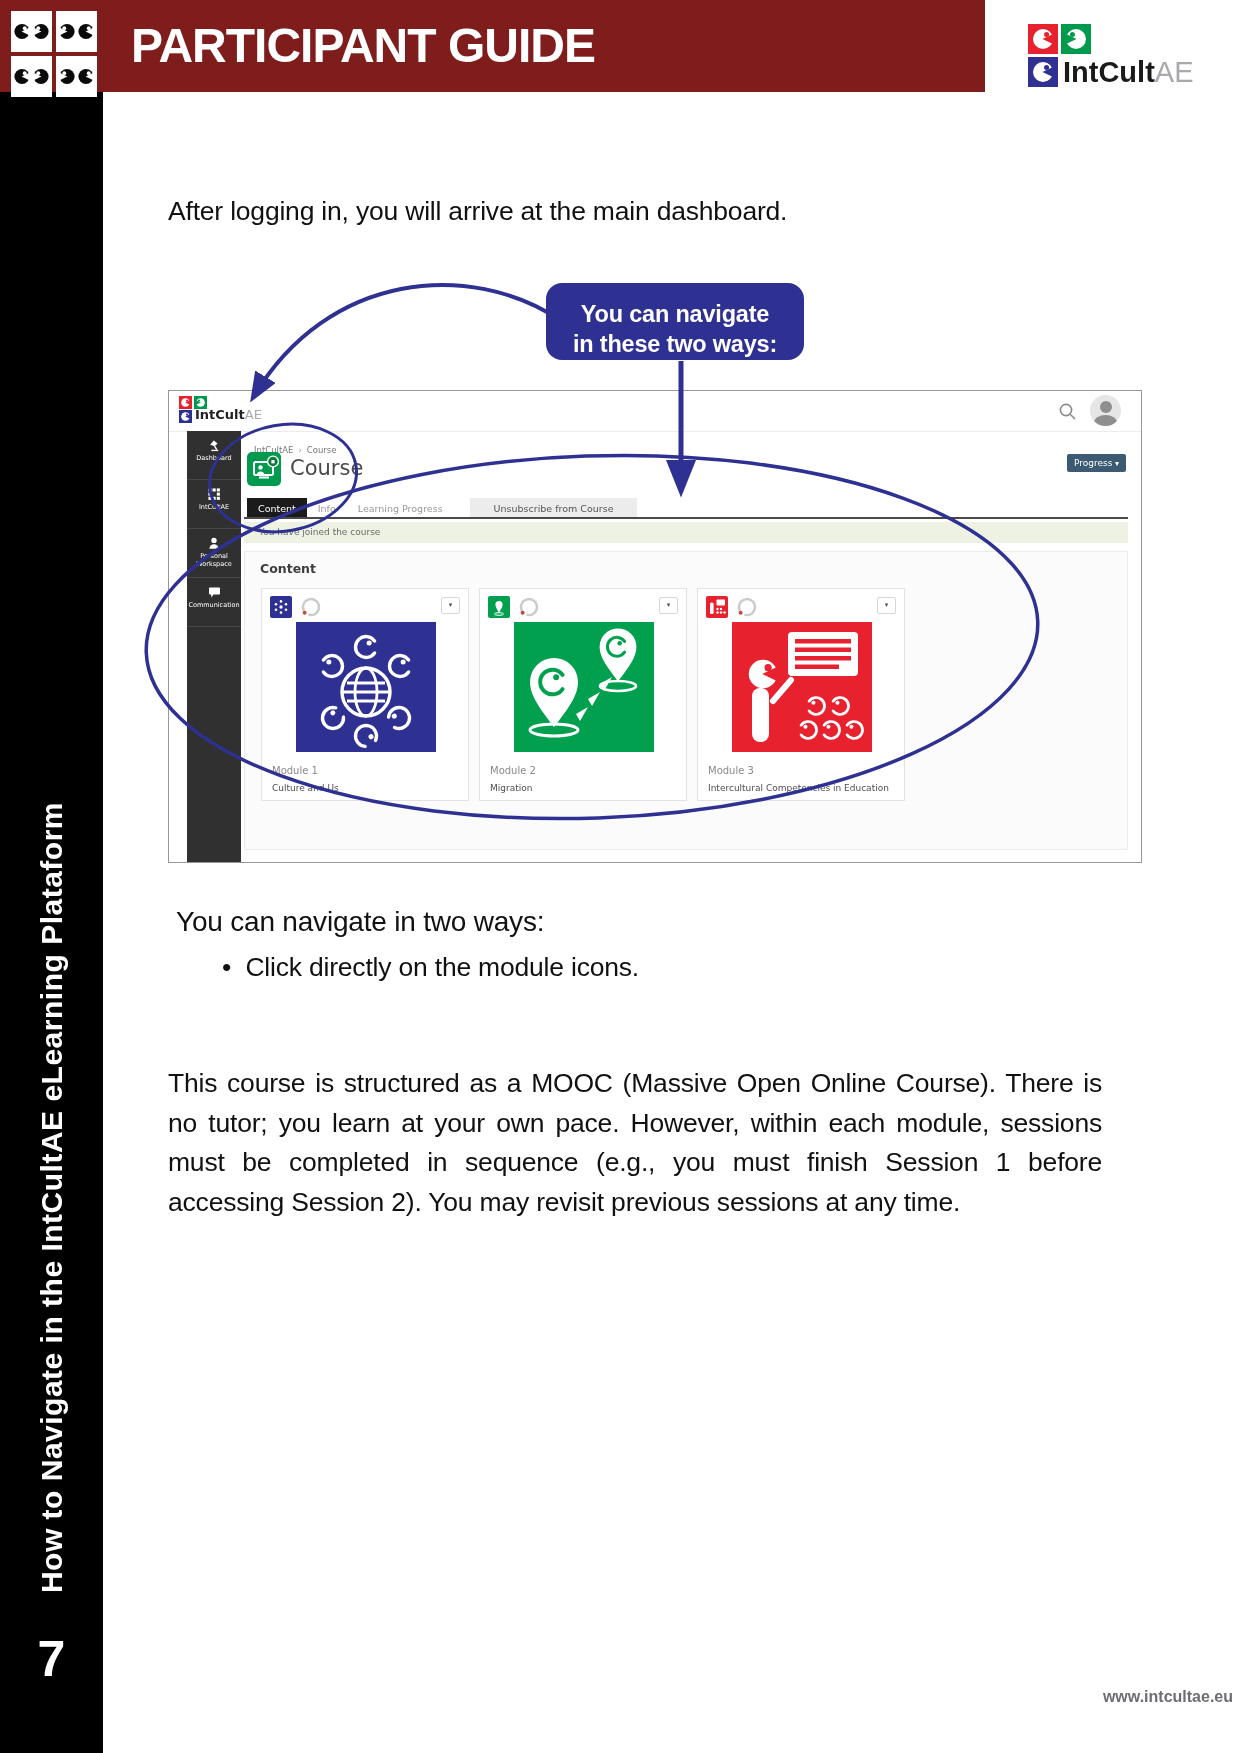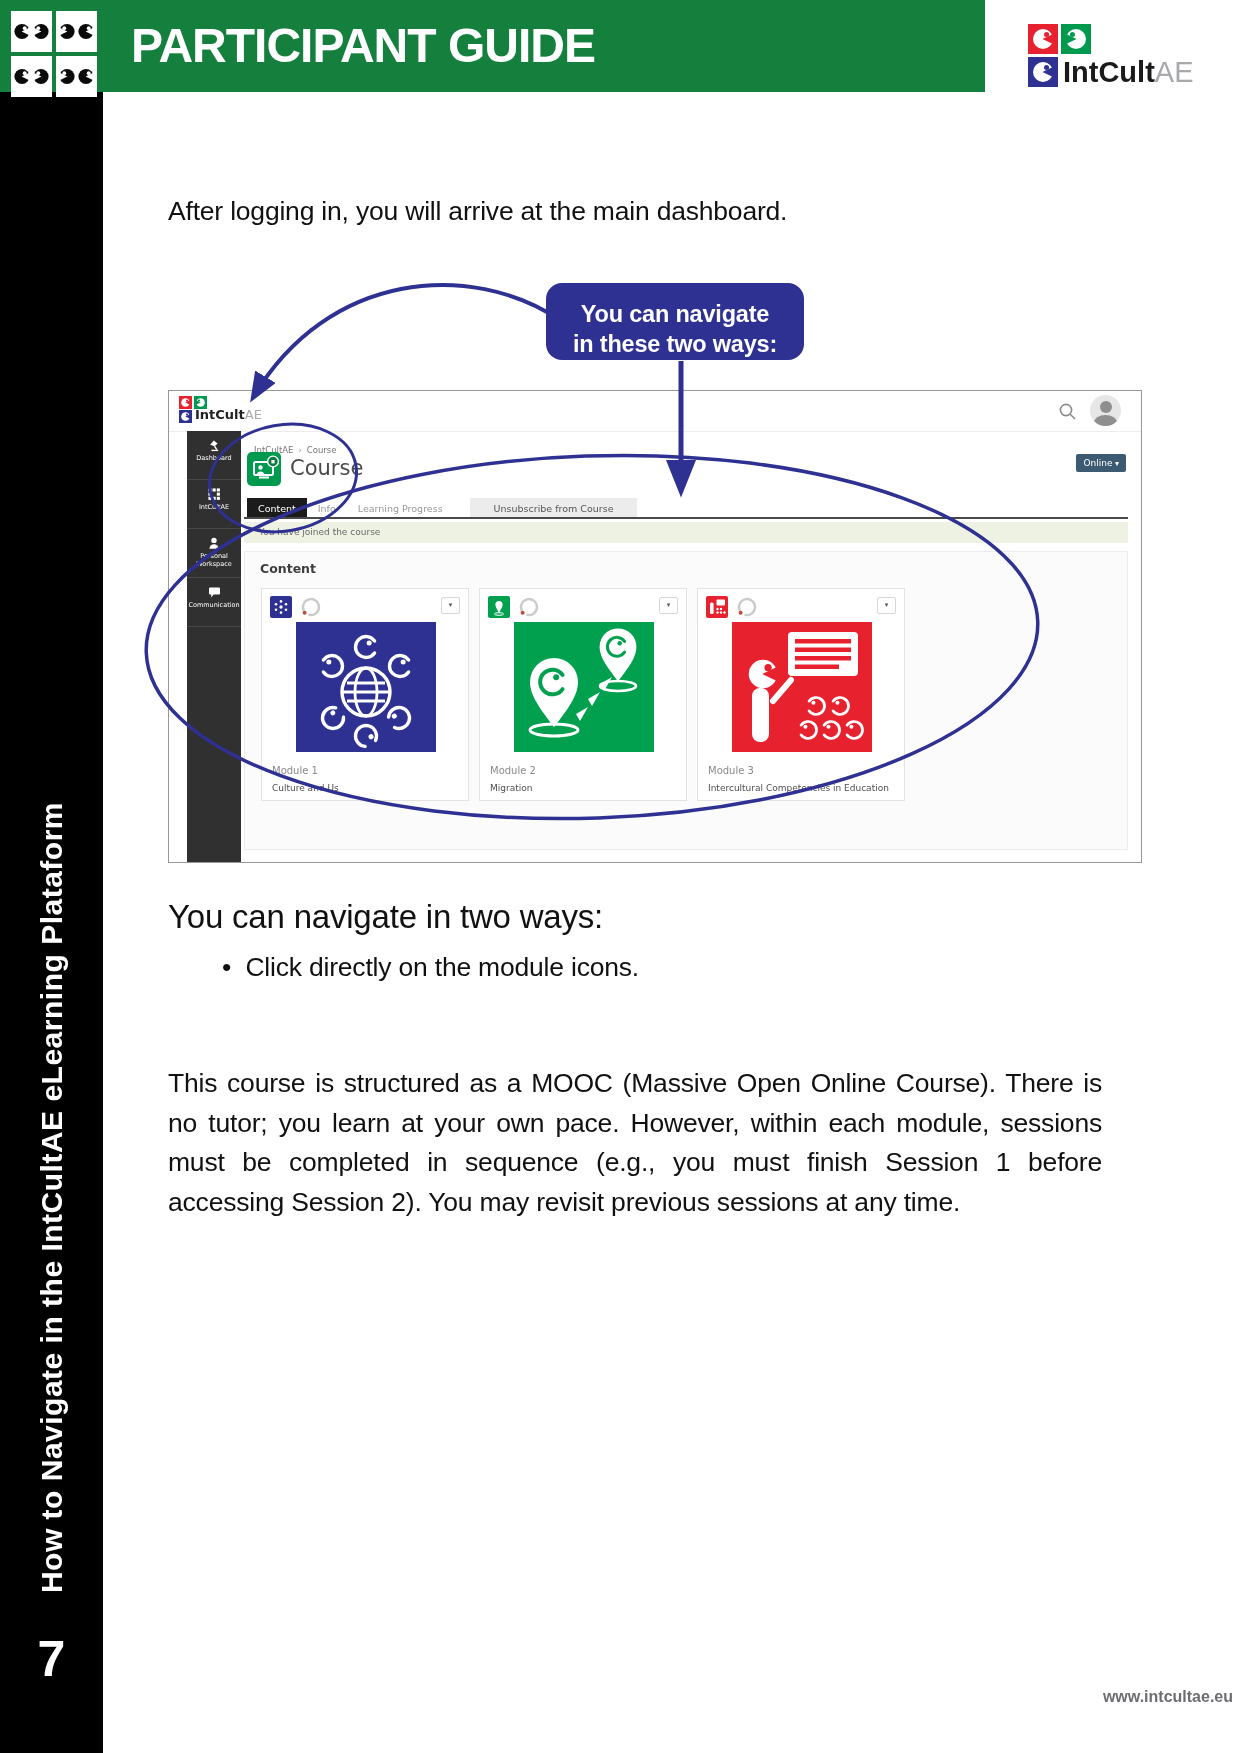--- a/index.html
+++ b/index.html
@@ -6,40 +6,40 @@
   .page{position:relative;width:1240px;height:1753px;background:#fff;overflow:hidden;
         font-family:"Liberation Sans",sans-serif;color:#111;}
 
   
   .rail{position:absolute;left:0;top:0;width:103px;height:1753px;background:#000;}
   .rail-text{position:absolute;bottom:160px;left:50%;transform:translateX(-50%) rotate(180deg);
              writing-mode:vertical-rl;white-space:nowrap;color:#fff;font-weight:700;
              font-size:30px;letter-spacing:.5px;font-stretch:condensed;}
   .rail-num{position:absolute;top:1630px;left:0;width:103px;text-align:center;color:#fff;
             font-size:50px;font-weight:700;}
-  .masthead{position:absolute;left:0;top:0;width:985px;height:92px;background:#15803d;}
+  .masthead{position:absolute;left:0;top:0;width:985px;height:92px;background:#7f1d1d;}
   .masthead h1{position:absolute;left:131px;top:0;margin:0;line-height:92px;color:#fff;
                font-size:48px;font-weight:700;letter-spacing:-1px;font-stretch:condensed;}
   .logo-mono{position:absolute;left:11px;top:11px;width:88px;display:flex;flex-wrap:wrap;gap:4px;z-index:3;}
   .logo-mono .tile{width:41px;height:41px;background:#fff;}
 
   
   .brand{position:absolute;left:1028px;top:24px;}
   .brand-row{display:flex;align-items:center;margin-bottom:3px;}
   .sq{width:30px;height:30px;margin-right:3px;display:inline-block;}
   .sq svg{display:block;}
   .brand-text{font-size:29px;line-height:30px;margin-left:2px;}
   .brand-text b{color:#1a1a1a;font-weight:700;}
   .brand-text .lt{color:#a7a9ac;font-weight:400;}
 
   
   .cond{font-stretch:condensed;letter-spacing:-.2px;}
   .section-title{position:absolute;left:168px;top:134px;margin:0;font-size:34px;font-weight:700;color:#0f0f0f;}
   .intro{position:absolute;left:168px;top:196px;margin:0;font-size:26.5px;}
-  .navintro{position:absolute;left:168px;top:898px;margin:0;font-size:33px;}
+  .navintro{position:absolute;left:168px;top:898px;margin:8px;font-size:28px;}
   .bullets{position:absolute;left:222px;top:952px;margin:0;font-size:26.5px;}
   .bullets div{margin-bottom:24px;}
   .bullets div::before{content:"•\00a0\00a0";}
   .para{position:absolute;left:168px;top:1064px;width:934px;margin:0;font-size:26.5px;
         line-height:39.5px;text-align:justify;}
   .footer-url{position:absolute;right:7px;top:1688px;font-size:16px;font-weight:700;color:var(--footer-gray,#6d6e71);}
 
   
   .bubble{position:absolute;left:546px;top:283px;width:258px;height:77px;box-sizing:border-box;
           background:var(--annotation-blue,#2e3192);border-radius:16px;color:#fff;text-align:center;
@@ -257,21 +257,21 @@
       <svg width="34" height="34" viewBox="0 0 34 34">
           <rect x="7" y="10" width="19" height="13" rx="1.5" fill="none" stroke="#fff" stroke-width="2"></rect>
           <circle cx="13.5" cy="15.5" r="2.2" fill="#fff"></circle>
           <path d="M9.6 22.4 a4.2 4.2 0 0 1 8 0 Z" fill="#fff"></path>
           <rect x="12" y="24.5" width="10" height="2" fill="#fff"></rect>
           <circle cx="26" cy="9.5" r="5.4" fill="#0b7a3e" stroke="#fff" stroke-width="1.4"></circle>
           <rect x="24.4" y="8" width="3.2" height="3.4" fill="#fff"></rect>
         </svg>
     </div>
     <div class="s-course-title">Course</div>
-    <div class="s-actions">Online</div>
+    <div class="s-actions">Progress</div>
 
     <div class="s-tabs">
       <span class="s-tab active">Content</span>
       <span class="s-tab">Info</span>
       <span class="s-tab">Learning Progress</span>
       <span class="s-tab boxed">Unsubscribe from Course</span>
     </div>
     <div class="s-tabline"></div>
     <div class="s-joined">You have joined the course</div>
 

